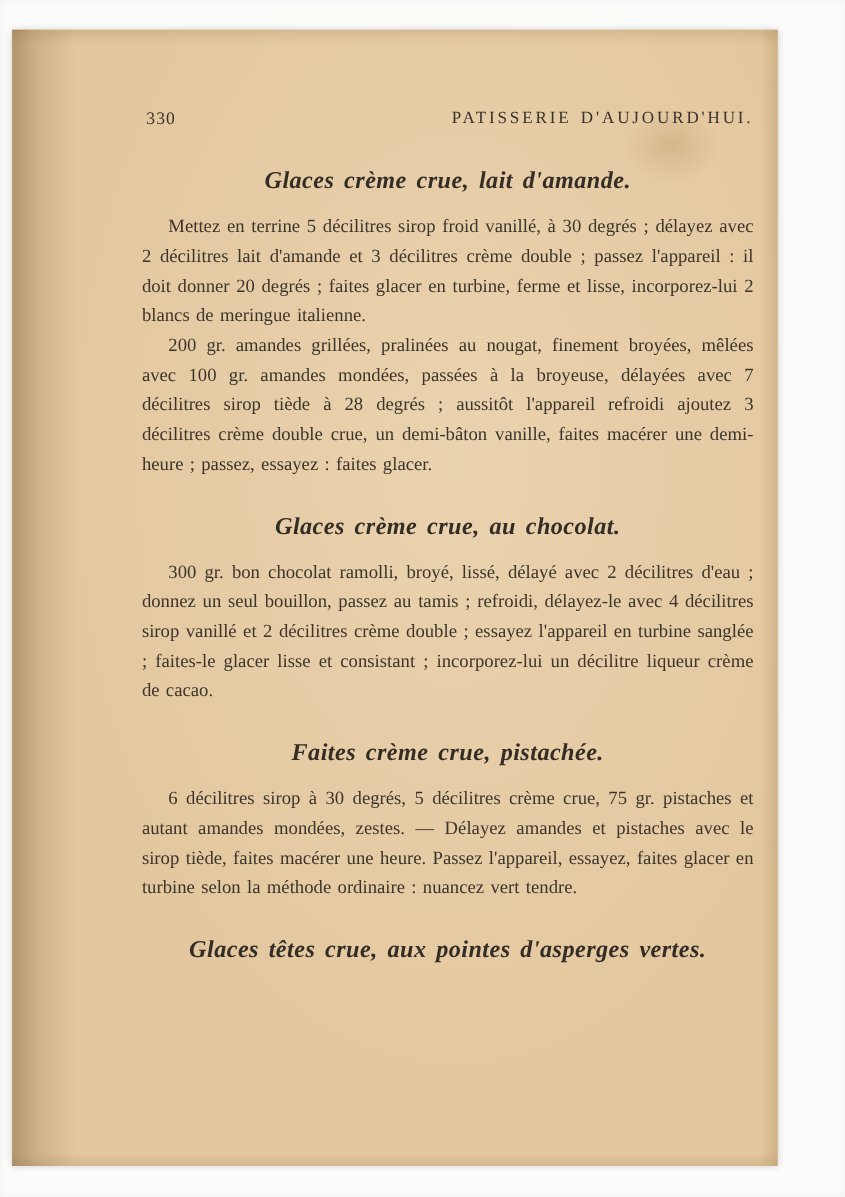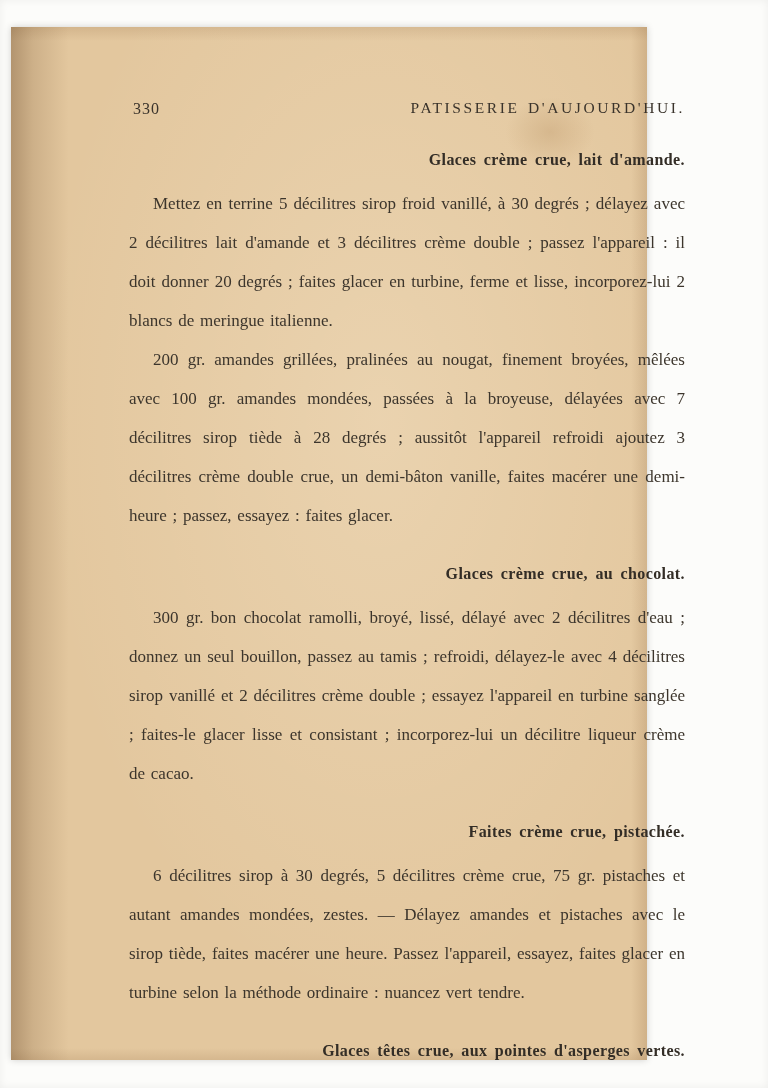--- a/index.html
+++ b/index.html
@@ -13,21 +13,21 @@
     height: 1088px;
     background: #fcfcfa;
     overflow: hidden;
     font-family: "Liberation Serif", "DejaVu Serif", serif;
     box-shadow: inset 0 0 8px rgba(0,0,0,0.06);
   }
   .paper {
     position: absolute;
     left: 11px;
     top: 27px;
-    width: 636px;
+    width: 696px;
     height: 1033px;
     background:
       radial-gradient(ellipse at 58% 38%, rgba(255,245,225,0.25), rgba(0,0,0,0) 65%),
       linear-gradient(to right, rgba(105,72,40,0.40) 0px, rgba(105,72,40,0.18) 22px, rgba(105,72,40,0.0) 58px),
       linear-gradient(to left, rgba(140,100,60,0.22) 0px, rgba(0,0,0,0) 16px),
       linear-gradient(to bottom, rgba(140,100,60,0.18) 0px, rgba(0,0,0,0) 14px),
       linear-gradient(to top, rgba(140,100,60,0.16) 0px, rgba(0,0,0,0) 12px),
       #e3c79e;
     box-shadow: 0 0 7px rgba(0,0,0,0.18);
   }
@@ -59,35 +59,36 @@
     font-size: 16px;
     letter-spacing: 1px;
   }
   .running-title {
     text-align: right;
     font-size: 15.5px;
     letter-spacing: 2.6px;
     word-spacing: 2px;
   }
   .section-title {
-    font-size: 16px;
+    font-size: 22px;
     font-weight: bold;
-    text-align: right;
+    text-align: center;
     letter-spacing: 0.4px;
     word-spacing: 3px;
     margin: 30px 0 15px 0;
     color: #332d26;
+    font-style: italic;
   }
   .section:first-of-type .section-title {
     margin-top: 40px;
   }
   .section-body {
     margin: 0;
     font-size: 17px;
-    line-height: 39px;
+    line-height: 27px;
     text-align: justify;
     text-indent: 24px;
     word-spacing: 1.5px;
     color: #3c352c;
   }
 </style>
 </head>
 <body>
 
 <div class="scan">

